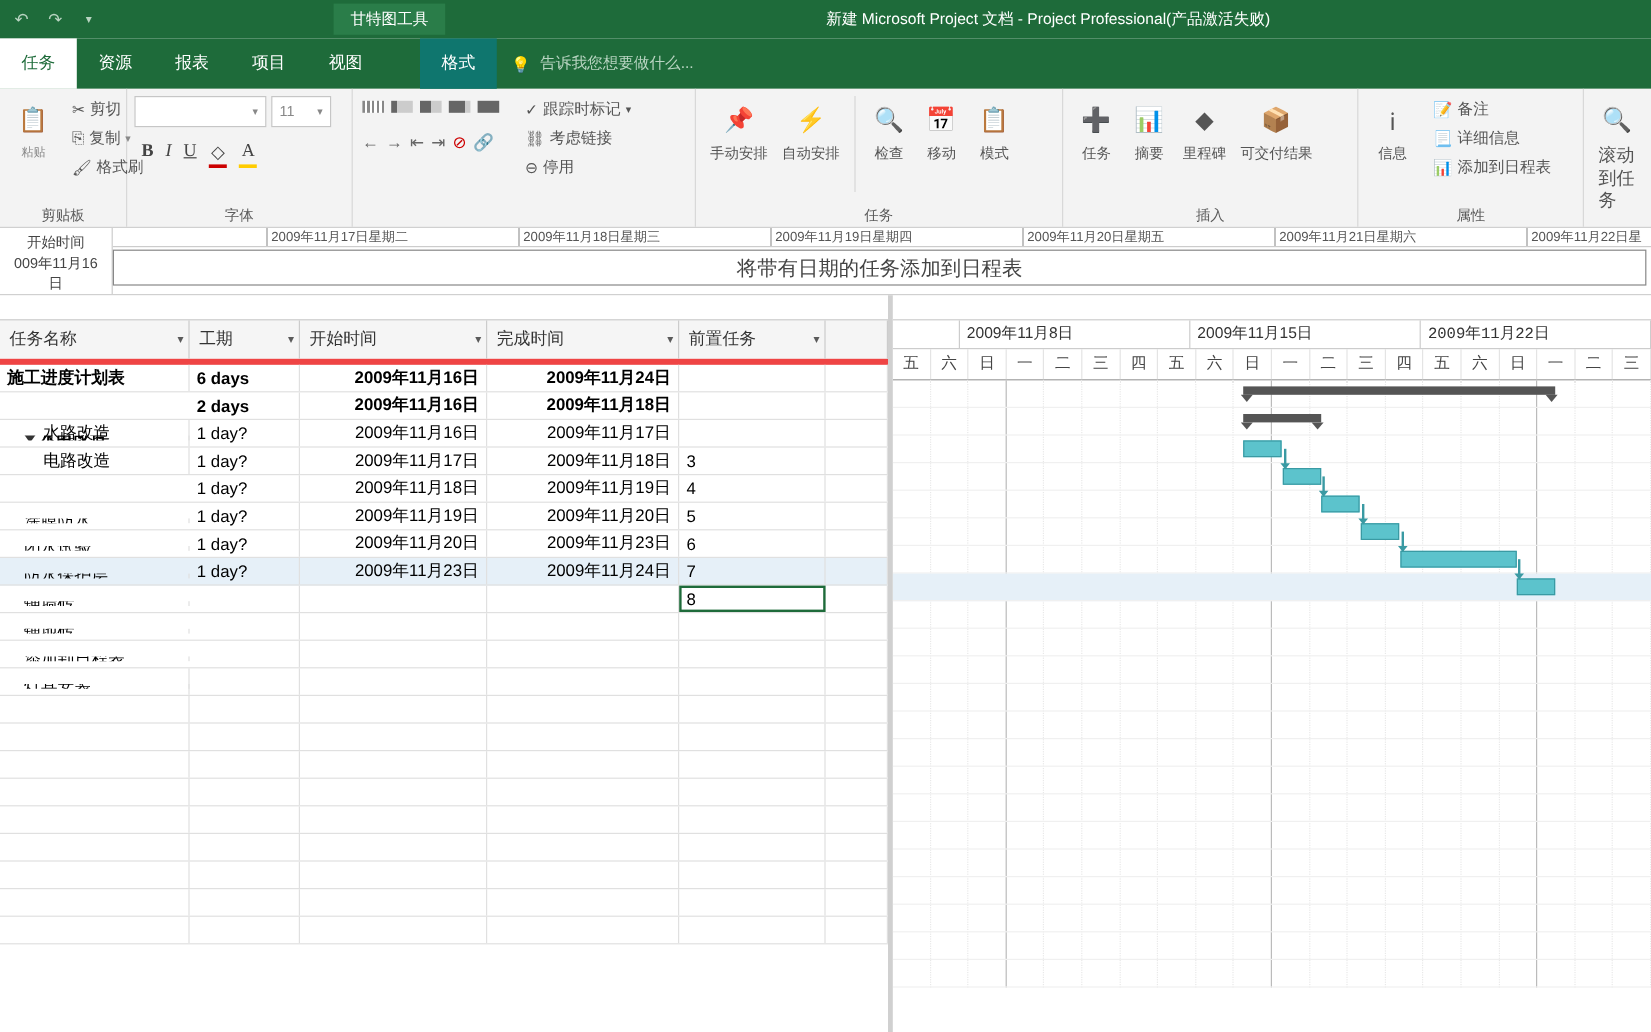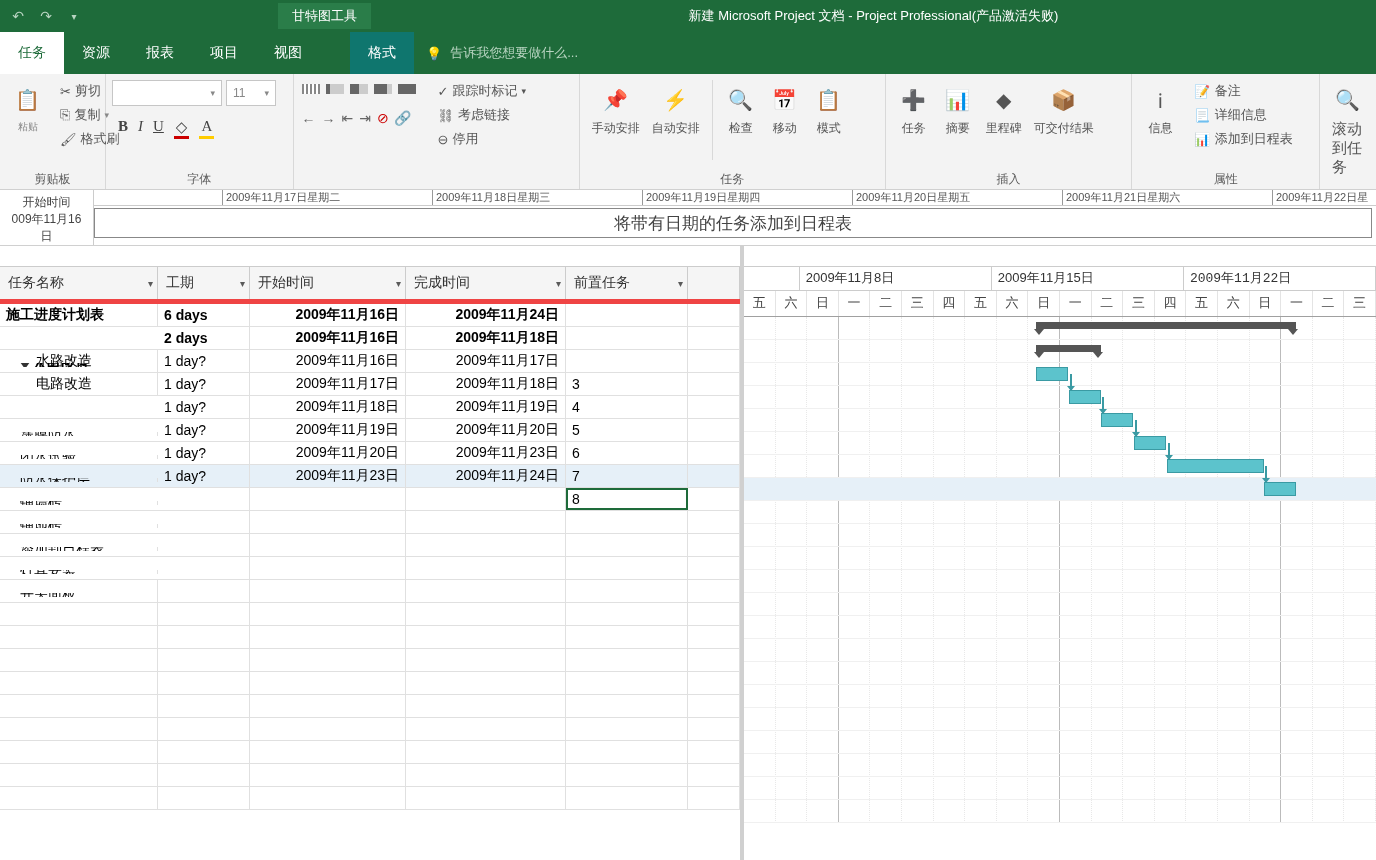--- a/index.html
+++ b/index.html
@@ -436,30 +436,20 @@
           </div>
           <div class="sh-cell c-dur"></div>
           <div class="sh-cell c-start" style="justify-content:flex-end"></div>
           <div class="sh-cell c-end" style="justify-content:flex-end"></div>
           <div class="sh-cell c-pred"></div>
           <div class="sh-cell c-extra"></div>
         </div>
         <div class="sh-row">
           <div class="sh-cell c-name indent1">
             <span>灯具安装</span>
-          </div>
-          <div class="sh-cell c-dur"></div>
-          <div class="sh-cell c-start" style="justify-content:flex-end"></div>
-          <div class="sh-cell c-end" style="justify-content:flex-end"></div>
-          <div class="sh-cell c-pred"></div>
-          <div class="sh-cell c-extra"></div>
-        </div>
-        <div class="sh-row">
-          <div class="sh-cell c-name indent1">
-            <span>开关面板</span>
           </div>
           <div class="sh-cell c-dur"></div>
           <div class="sh-cell c-start" style="justify-content:flex-end"></div>
           <div class="sh-cell c-end" style="justify-content:flex-end"></div>
           <div class="sh-cell c-pred"></div>
           <div class="sh-cell c-extra"></div>
         </div>
         <div class="sh-row">
           <div class="sh-cell c-name "></div>
           <div class="sh-cell c-dur"></div>

